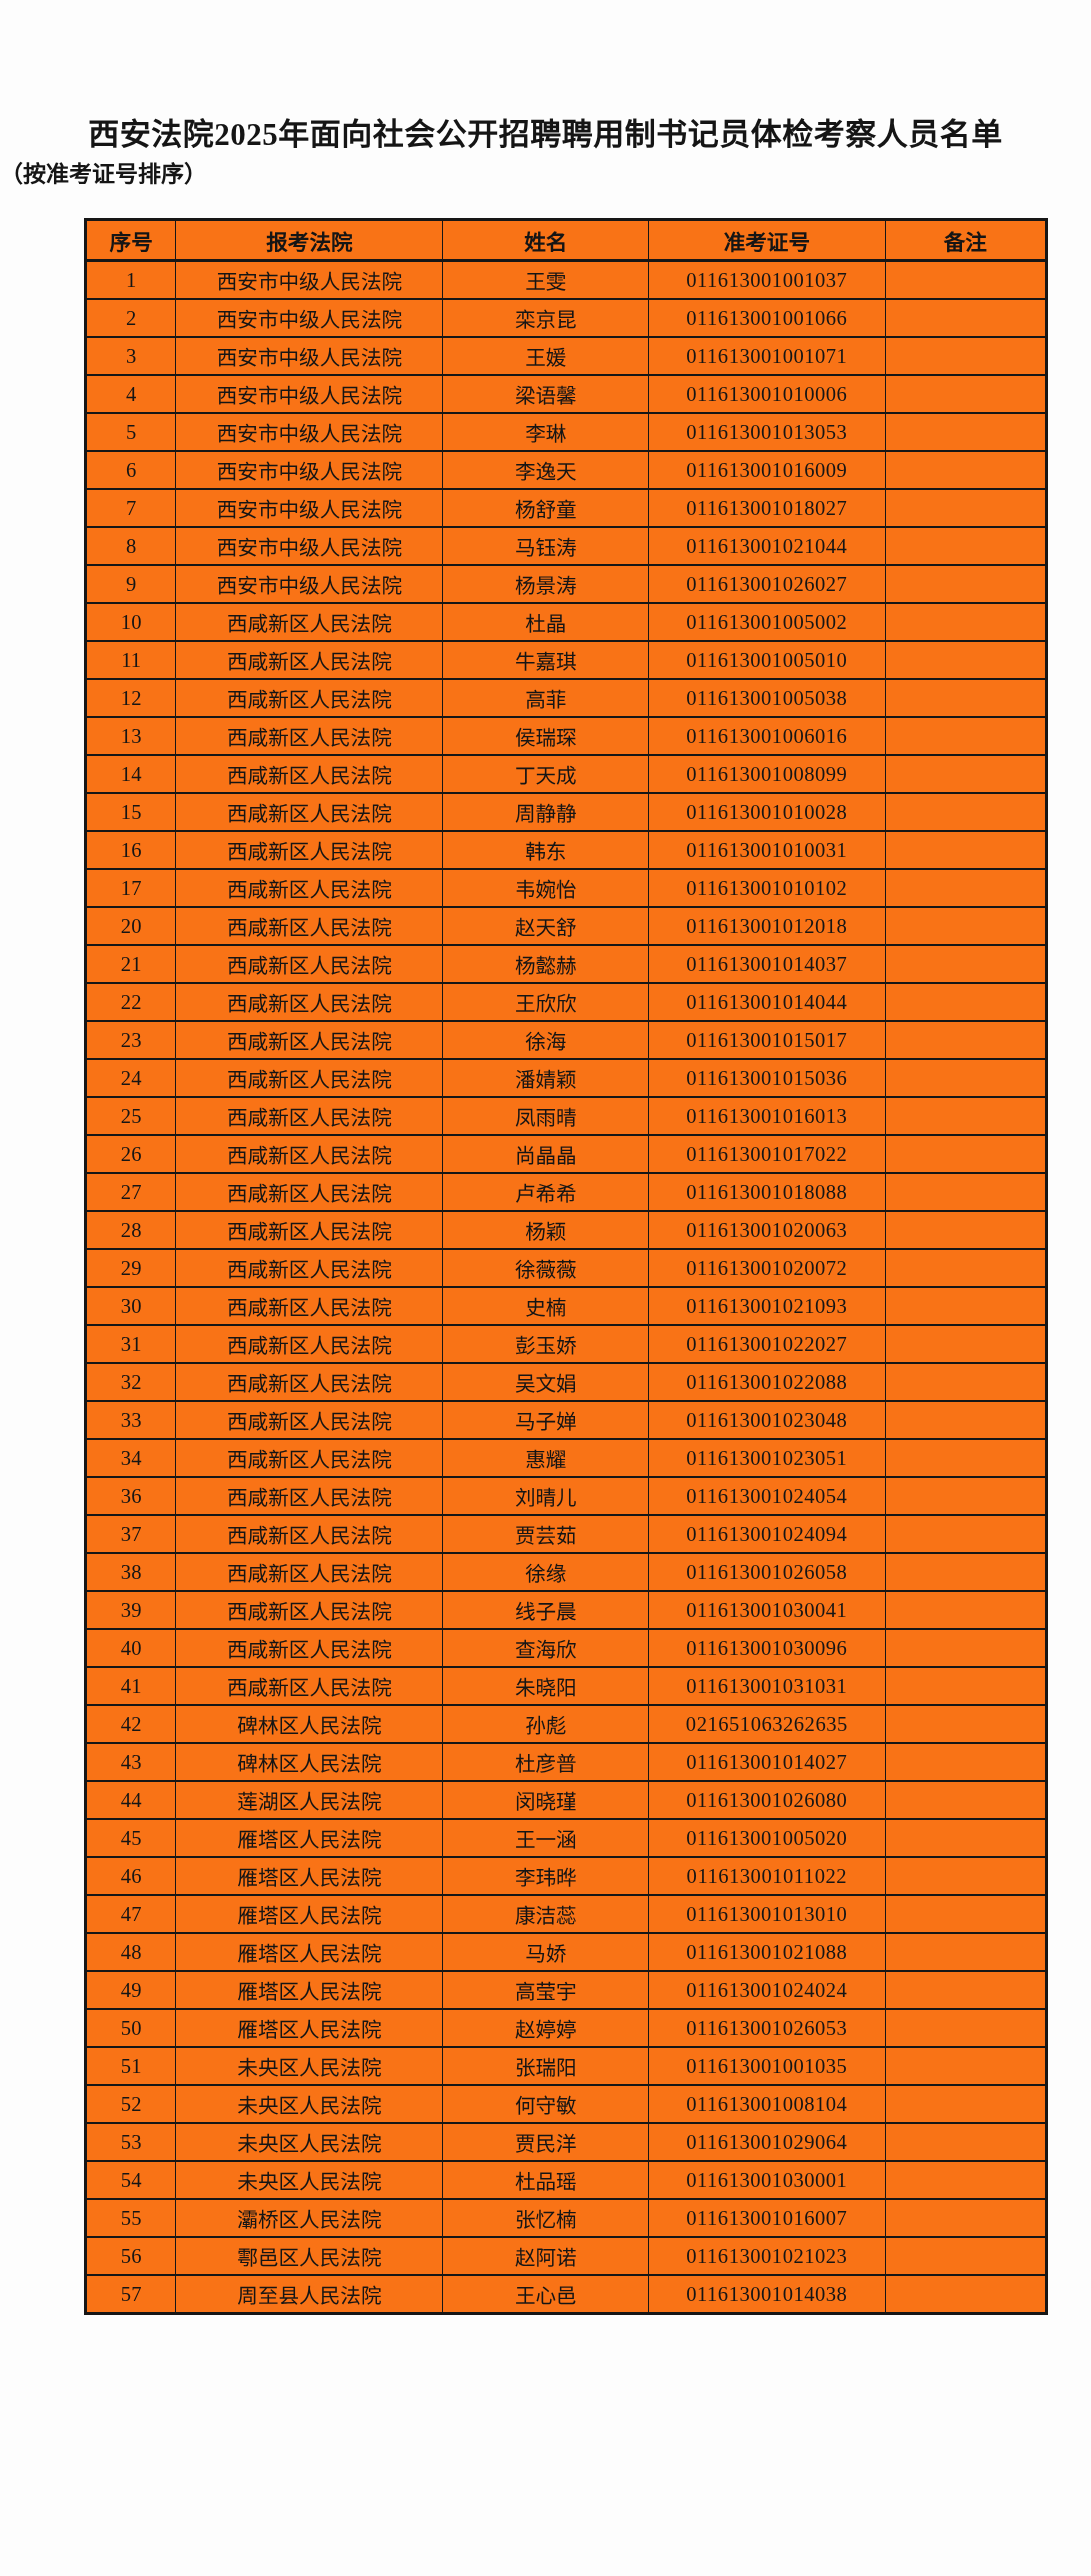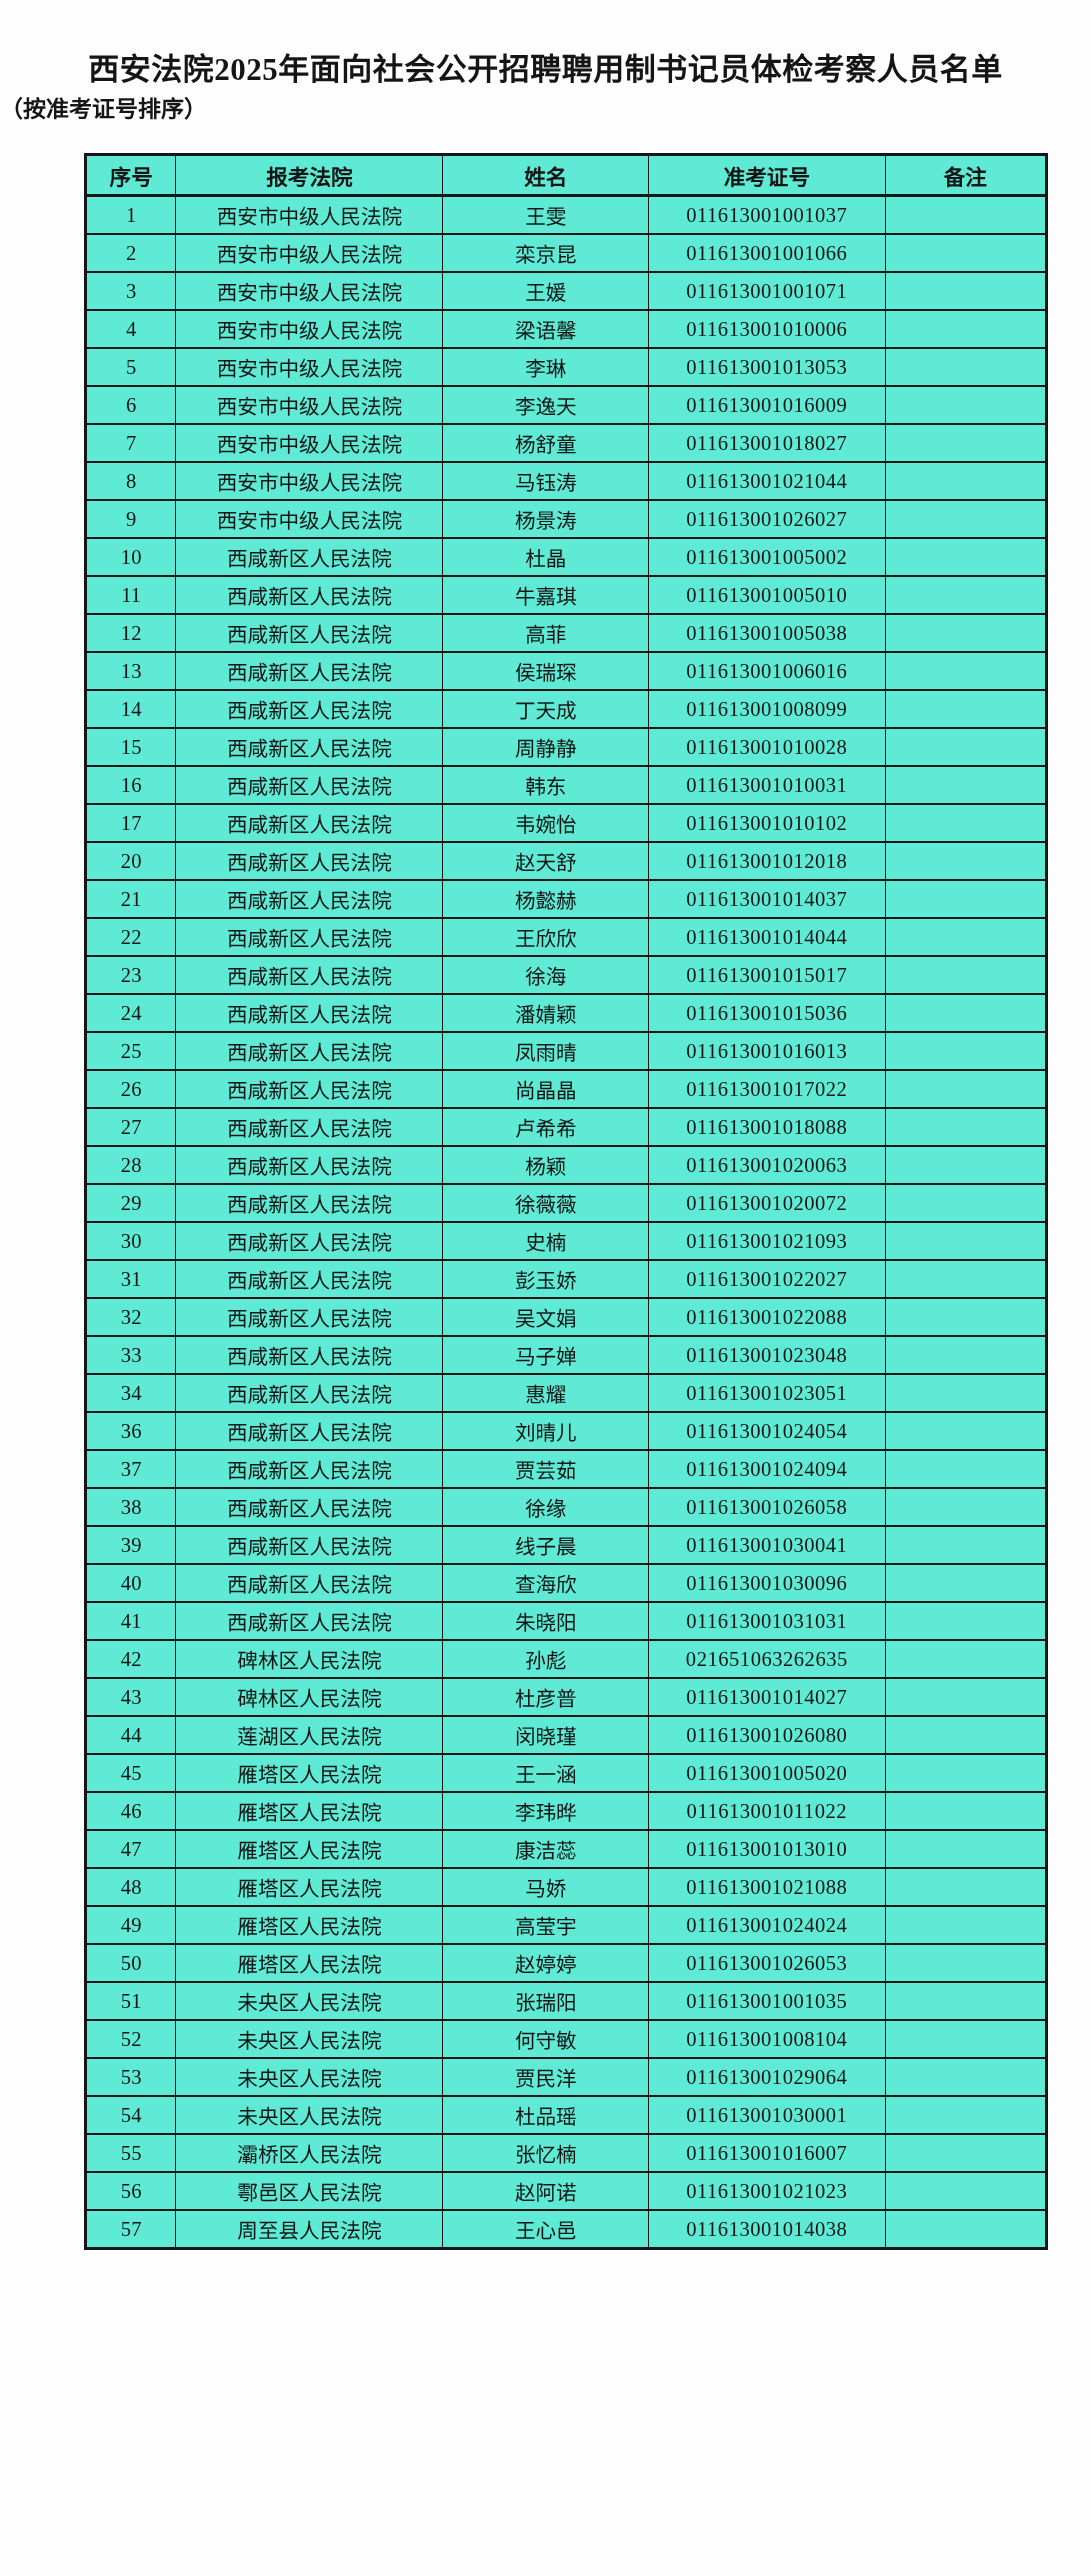--- a/index.html
+++ b/index.html
@@ -12,41 +12,41 @@
     width: 1091px;
     height: 2666px;
     margin: 0 auto;
     background: #fdfdfd;
     overflow: hidden;
     font-family: "Liberation Serif", "DejaVu Serif", serif;
     color: #151515;
   }
   .doc-title {
     margin: 0;
-    padding-top: 52px;
+    padding-top: 117px;
     text-align: center;
     font-size: 31px;
     line-height: 1.18;
     font-weight: 700;
     letter-spacing: 0.5px;
   }
   .doc-subtitle {
     margin: 7.2px 0 0 0;
     text-align: left;
     font-size: 23px;
     line-height: 1.2;
     font-weight: 700;
   }
   table.roster {
     margin: 30px 0 0 84px;
     width: 964px;
     table-layout: fixed;
     border-collapse: collapse;
     border: 3.6px solid #161616;
-    background: #5eead4;
+    background: #f97316;
   }
   .roster col.c-no     { width: 9.4%; }
   .roster col.c-court  { width: 27.8%; }
   .roster col.c-name   { width: 21.4%; }
   .roster col.c-ticket { width: 24.6%; }
   .roster col.c-note   { width: 16.8%; }
   .roster th, .roster td {
     border-left: 1.5px solid #161616;
     border-right: 1.5px solid #161616;
     border-top: 2.6px solid #161616;

